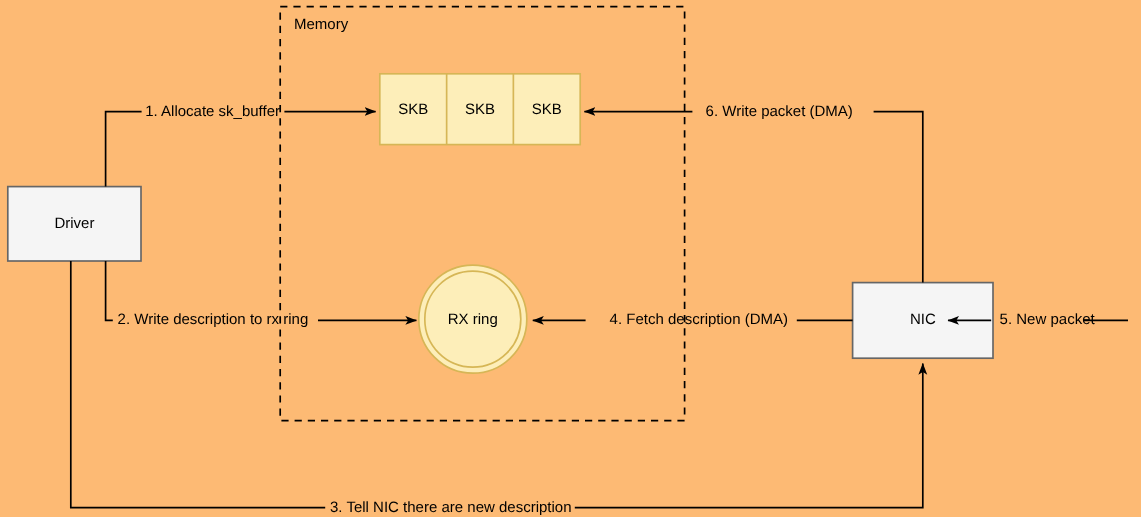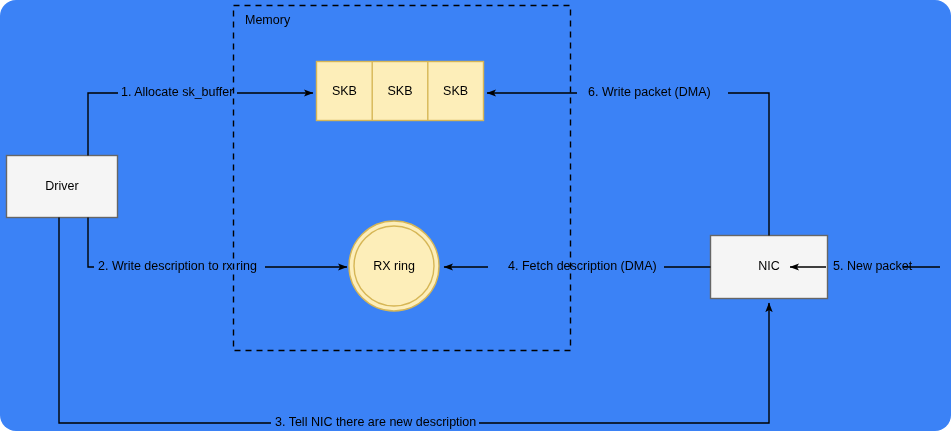--- a/index.html
+++ b/index.html
@@ -7,23 +7,22 @@
     padding: 0;
     background: #ffffff;
   }
   body {
     font-family: "Liberation Sans", sans-serif;
   }
   #diagram-root {
     position: relative;
     width: 951px;
     height: 431px;
-    background: #3b82f6;
+    background: #fdba74;
     overflow: hidden;
-    border-radius: 16px;
   }
   svg#diagram {
     display: block;
     width: 951px;
     height: 431px;
   }
   .shape-fill-gray { fill: #f5f5f5; stroke: #666666; stroke-width: 1.4; }
   .shape-fill-yellow { fill: #fdeeb9; stroke: #d6b656; stroke-width: 1.4; }
   .divider-yellow { stroke: #d6b656; stroke-width: 1.4; }
   .memory-boundary { fill: none; stroke: #000000; stroke-width: 1.4; stroke-dasharray: 6 5; }

